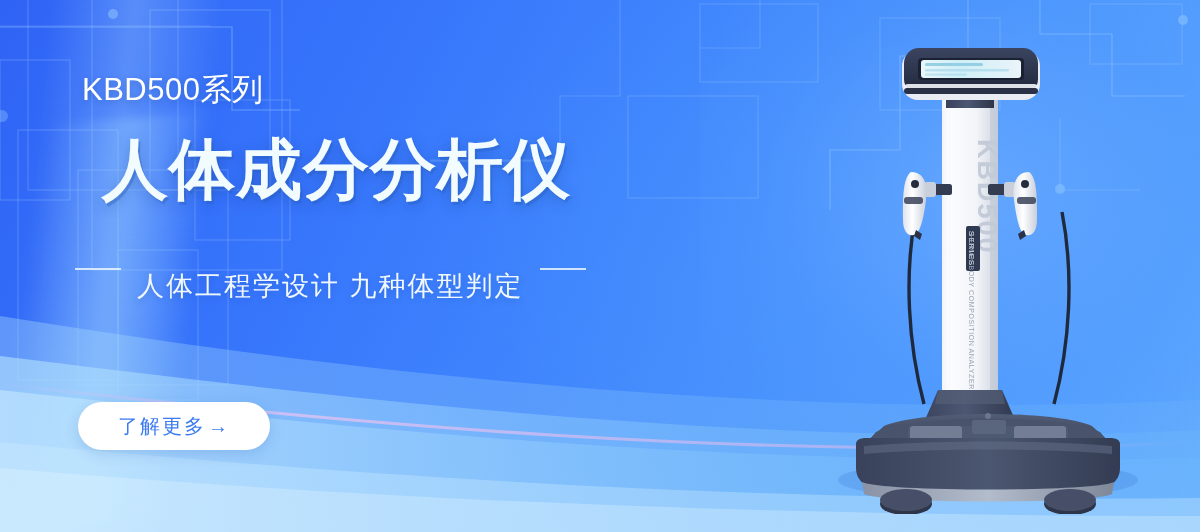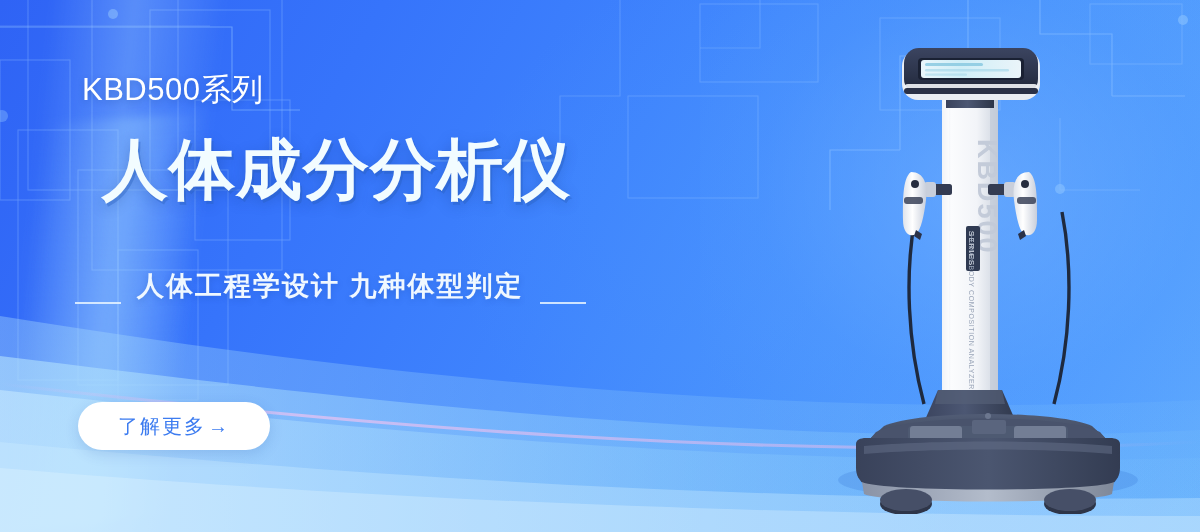--- a/index.html
+++ b/index.html
@@ -83,23 +83,22 @@
     color: #f2fcff;
     letter-spacing: 1px;
     text-shadow: 2px 3px 0 rgba(40,95,190,.38), 0 4px 14px rgba(20,55,135,.30);
     margin-left: 24px;
   }
 
   .subline {
     position: absolute;
     left: 75px; top: 268px;
     display: flex;
-    align-items: flex-end;
+    align-items: flex-start;
     gap: 16px;
-    font-weight: bold;
   }
   .subline .dash {
     display: block;
     width: 46px; height: 2px;
     background: rgba(232,245,255,.85);
   }
   .subline .sub-text {
     font-size: 27px;
     color: #f0f8ff;
     letter-spacing: 2px;

